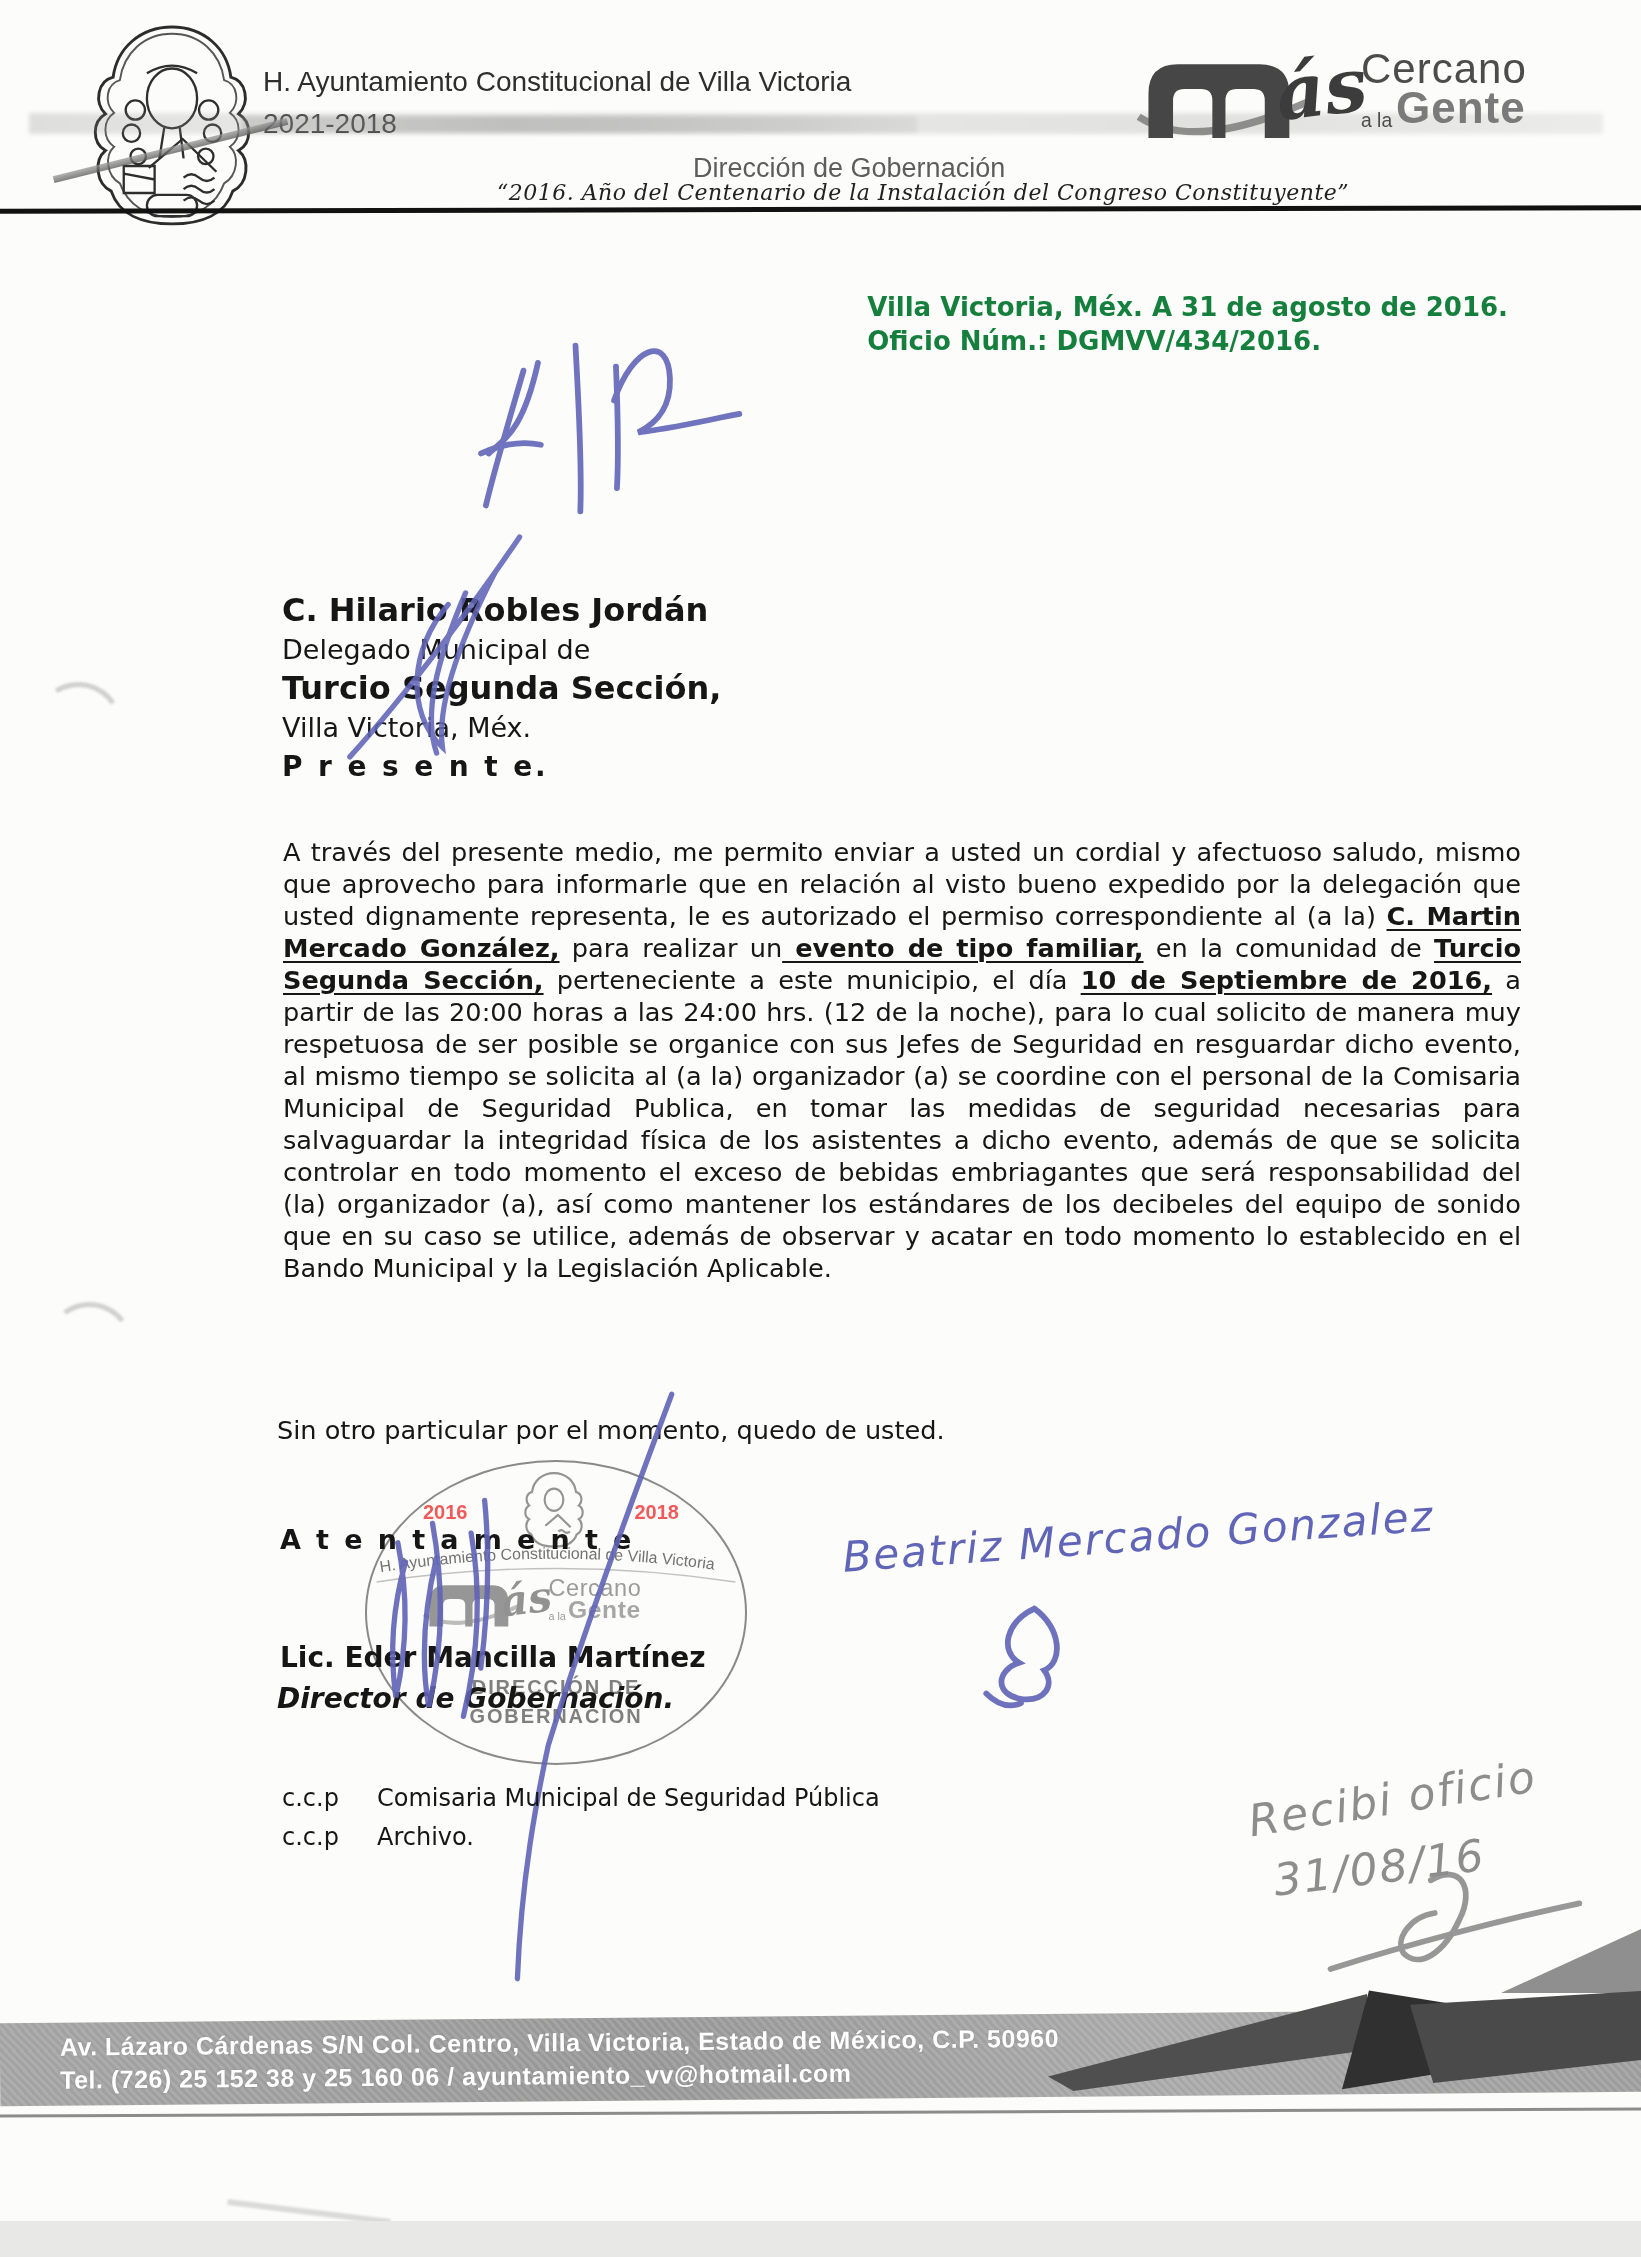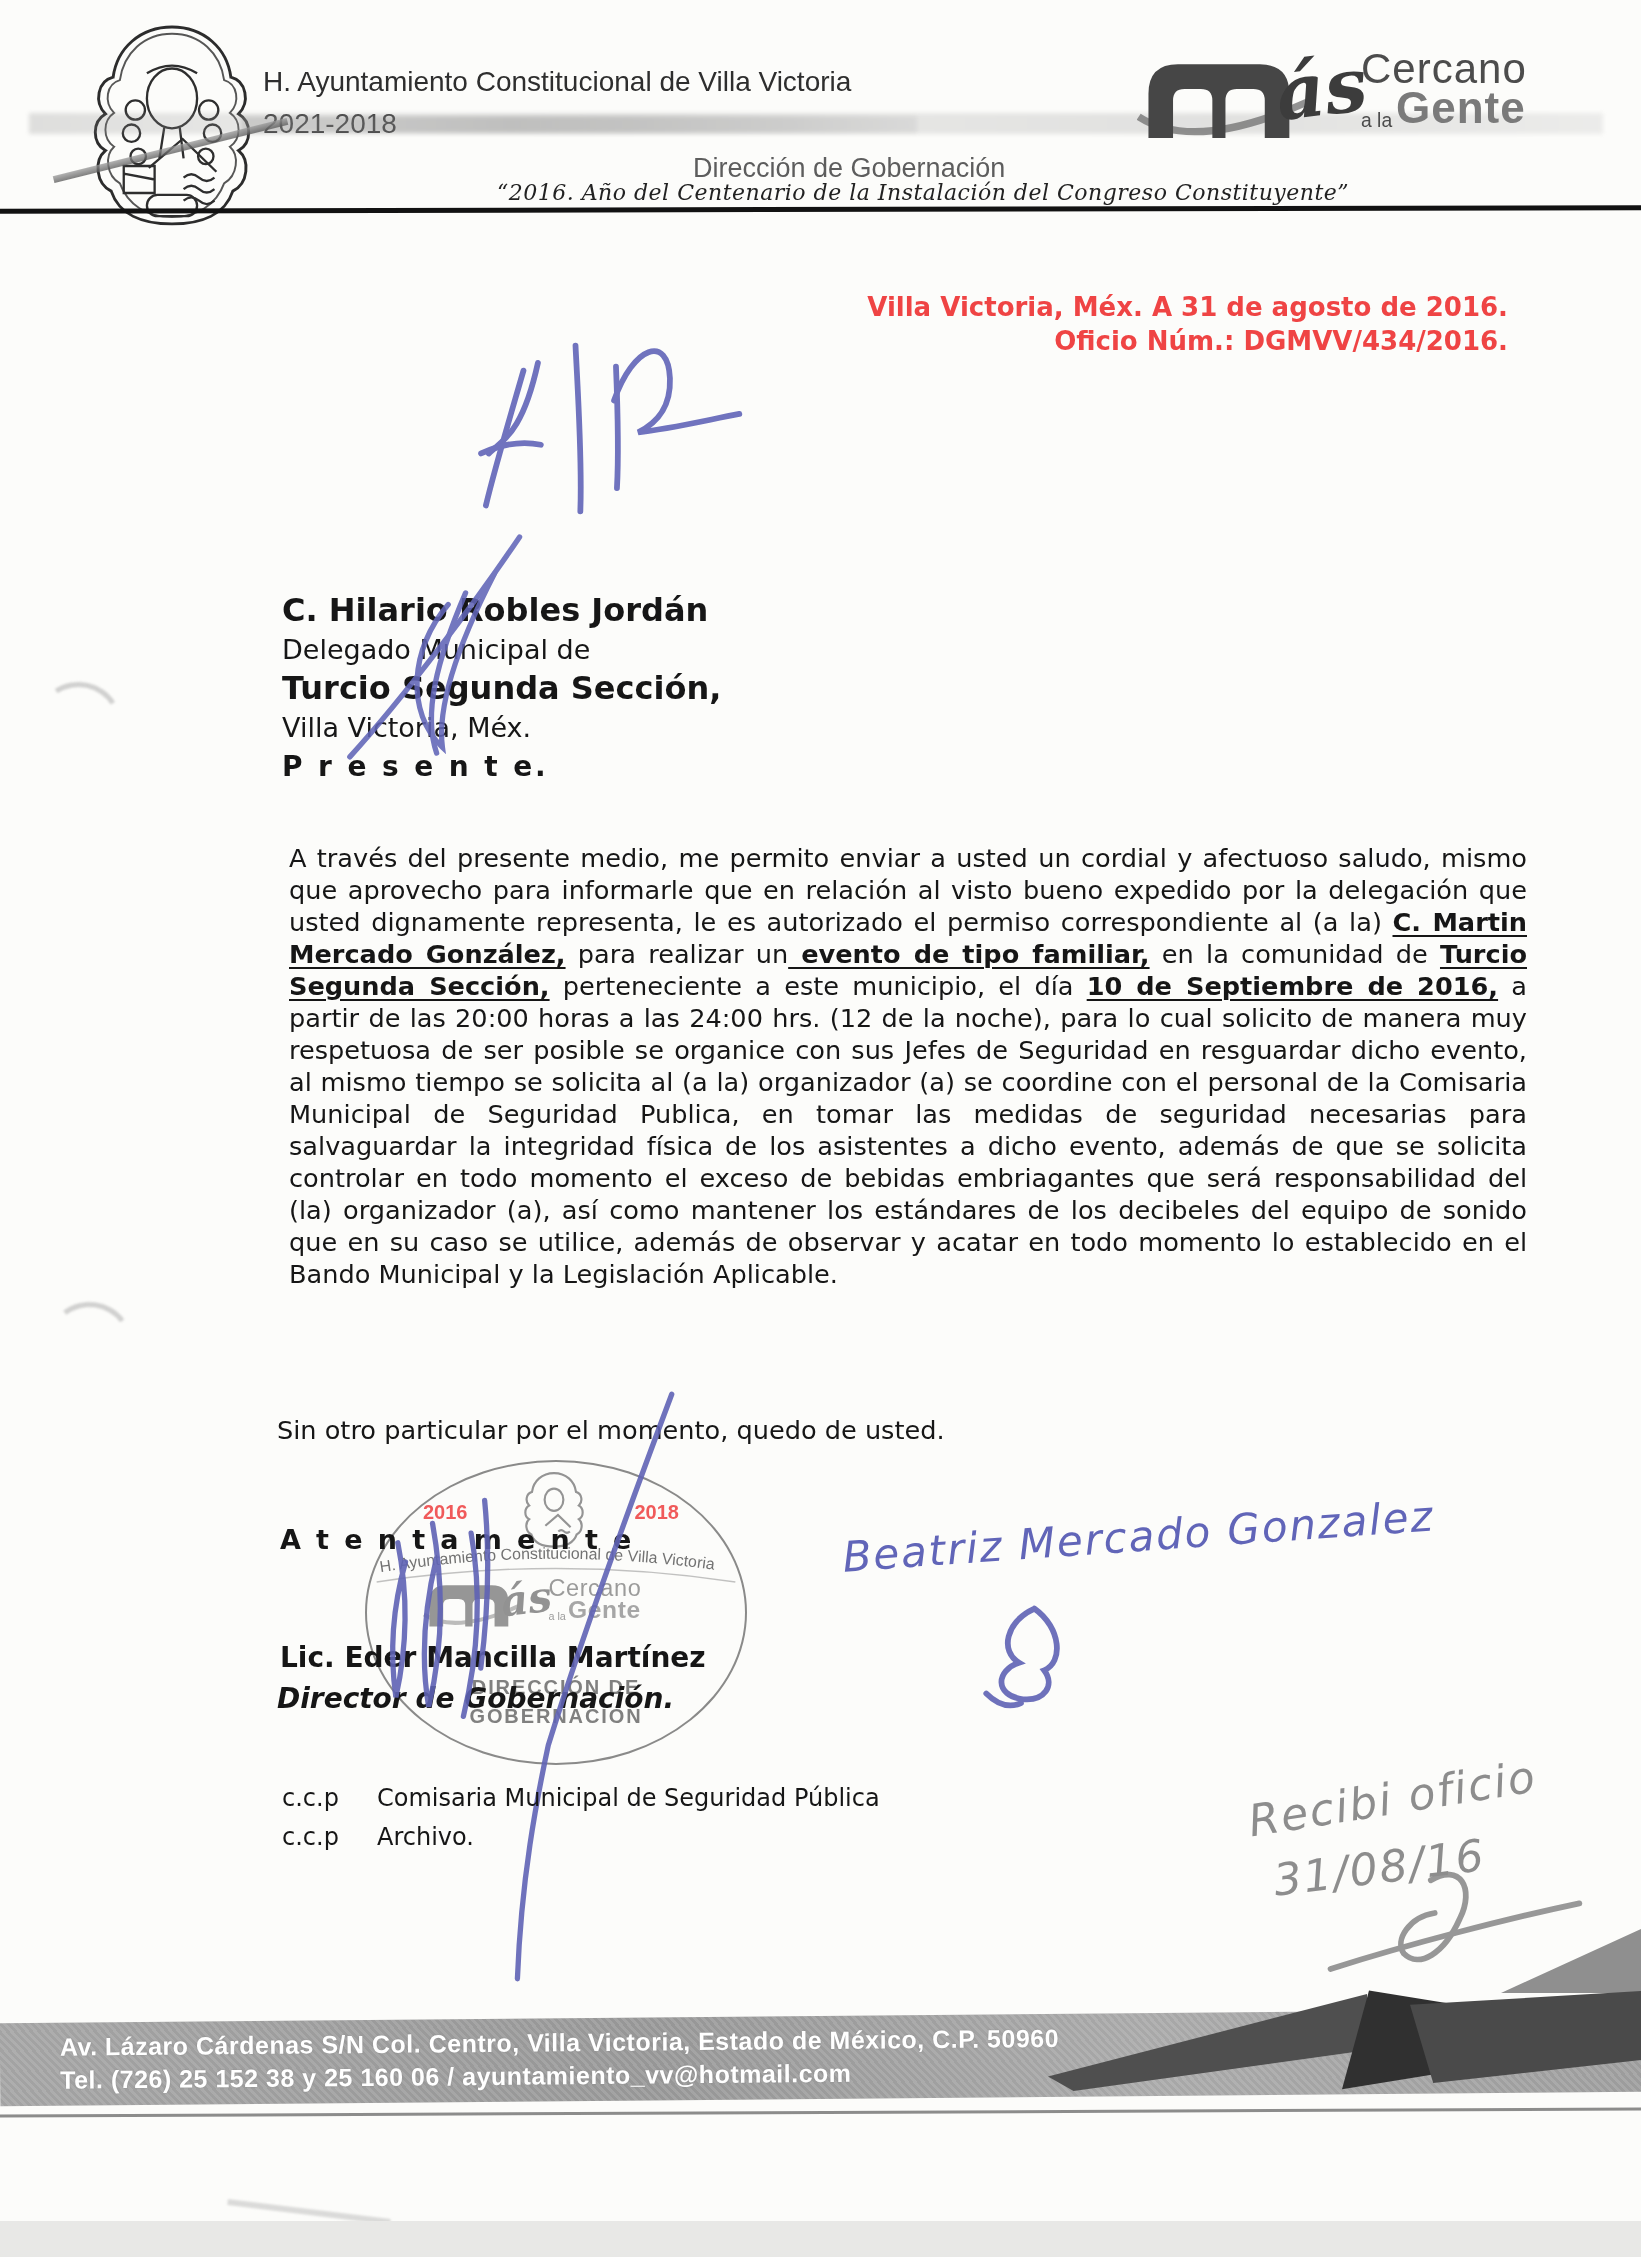--- a/index.html
+++ b/index.html
@@ -24,21 +24,21 @@
   .mas-header{left:1137px;top:48px;width:483px;height:126px;}
   .mas-as{font-family:"DejaVu Serif",serif;font-style:italic;font-weight:bold;font-size:75px;line-height:1;
           color:#3c3c3c;margin-left:-33px;transform:rotate(-7deg);display:inline-block;position:relative;top:3.9px;}
   .mas-right{margin-left:-5.8px;line-height:1;}
   .mas-cercano{display:block;font-family:"Liberation Sans",sans-serif;font-size:42px;color:#4c4c4c;letter-spacing:1px;}
   .mas-row2{display:flex;align-items:flex-end;margin-top:-3.9px;}
   .mas-ala{font-family:"Liberation Sans",sans-serif;font-size:19.3px;color:#4c4c4c;margin-right:3.9px;}
   .mas-gente{font-family:"Liberation Sans",sans-serif;font-weight:bold;font-size:44px;color:#7a7a7a;letter-spacing:1px;}
 
   
-  .meta{right:133px;top:290px;text-align:right;font-weight:bold;font-size:26px;line-height:34px;color:#ef4444;}
+  .meta{right:133px;top:290px;font-weight:bold;font-size:26px;line-height:34px;color:#15803d;}
 
   
   .recipient{left:282px;top:591px;font-size:27px;line-height:39px;}
   .rec-b{font-weight:bold;font-size:32px;}
   .presente{font-weight:bold;font-size:28px;letter-spacing:2.9px;}
 
   
   .body-par{left:277px;top:830px;width:1238px;font-size:25.6px;line-height:32px;text-align:justify;}
   .bu{font-weight:bold;text-decoration:underline;text-decoration-thickness:2.4px;text-underline-offset:3.9px;}
   .closing{left:277px;top:1415px;font-size:25.6px;}
@@ -178,21 +178,21 @@
   </div>
 
   <svg class="abs" style="left:290px;top:533px;" width="328" height="251" viewBox="0 0 340 260">
     <g fill="none" stroke="#6165b8" stroke-width="5.5" stroke-linecap="round" opacity=".88">
       <path d="M238,4 C192,72 120,168 62,232"></path>
       <path d="M212,42 C176,112 152,176 158,222 C120,186 124,120 164,74"></path>
       <path d="M182,62 C152,132 138,188 152,228"></path>
     </g>
   </svg>
 
-  <p class="abs body-par" style="margin:12px;">
+  <p class="abs body-par" style="margin:6px;">
     <span>A través del presente medio, me permito enviar a usted un cordial y afectuoso saludo, mismo que aprovecho para informarle que en relación al visto bueno expedido por la delegación que usted dignamente representa, le es autorizado el permiso correspondiente al (a la) </span><span class="bu">C. Martin Mercado González,</span><span> para realizar un</span><span class="bu"> evento de tipo familiar,</span><span> en la comunidad de </span><span class="bu">Turcio Segunda Sección,</span><span> perteneciente a este municipio, el día </span><span class="bu">10 de Septiembre de 2016,</span><span> a partir de las 20:00 horas a las 24:00 hrs. (12 de la noche), para lo cual solicito de manera muy respetuosa de ser posible se organice con sus Jefes de Seguridad en resguardar dicho evento, al mismo tiempo se solicita al (a la) organizador (a) se coordine con el personal de la Comisaria Municipal de Seguridad Publica, en tomar las medidas de seguridad necesarias para salvaguardar la integridad física de los asistentes a dicho evento, además de que se solicita controlar en todo momento el exceso de bebidas embriagantes que será responsabilidad del (la) organizador (a), así como mantener los estándares de los decibeles del equipo de sonido que en su caso se utilice, además de observar y acatar en todo momento lo establecido en el Bando Municipal y la Legislación Aplicable.</span>
   </p>
 
   <div class="abs closing">Sin otro particular por el momento, quedo de usted.</div>
 
   <div class="abs stamp">
     <span class="st-year st-y1">2016</span>
     <span class="st-year st-y2">2018</span>
     <svg class="st-fig" width="62" height="83" viewBox="0 0 172 214">
       <g fill="none" stroke="#868686" stroke-width="6">

